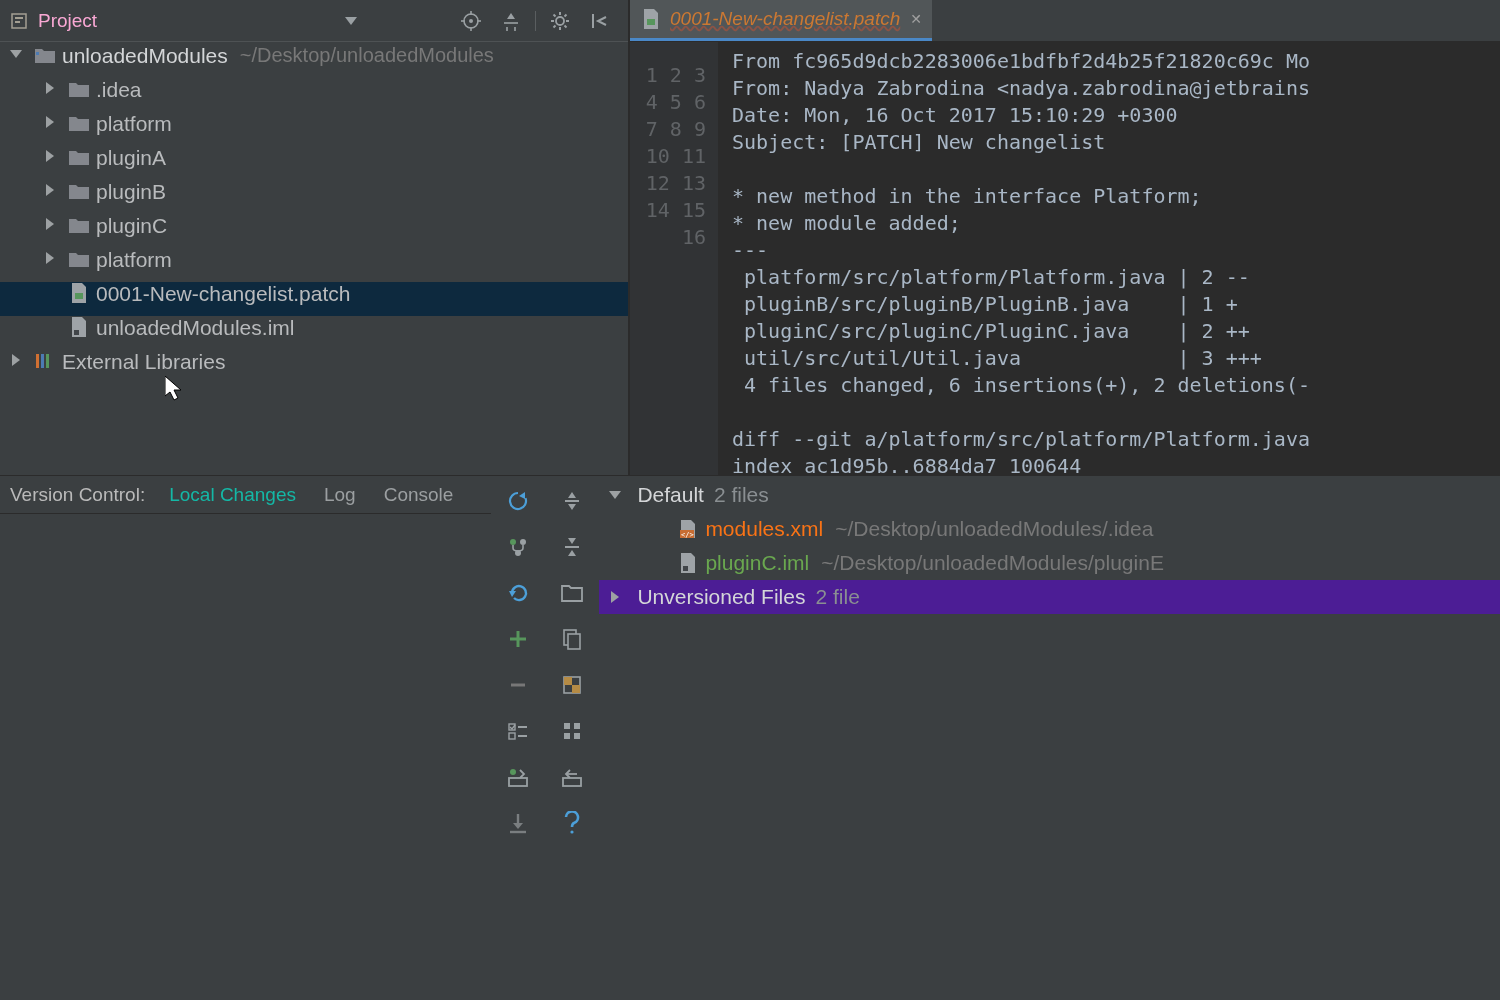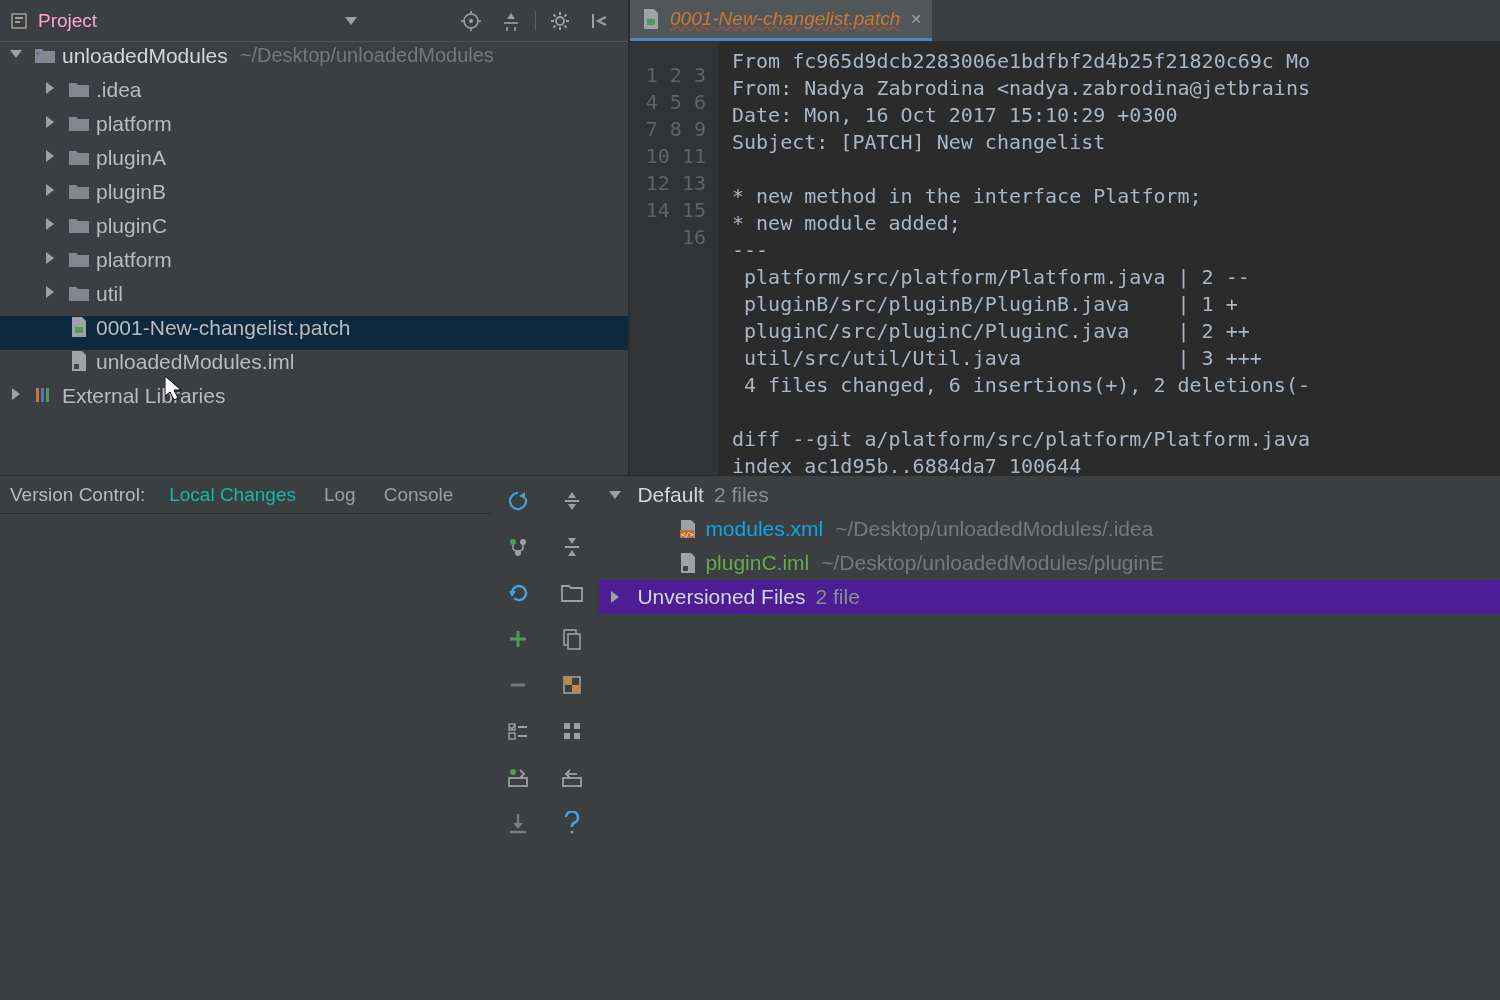--- a/index.html
+++ b/index.html
@@ -170,21 +170,21 @@
   padding-top: 2px;
 }
 .ch-row {
   height: 34px;
   display: flex;
   align-items: center;
 }
 .ch-row.selected { background: #4c1d95; }
 .group-label { color: #d4d6d8; font-weight: 500; margin-right: 10px; }
 .group-count { color: #8a8f92; }
-.file-blue { color: #0ea5e9; }
+.file-blue { color: #f97316; }
 .file-green { color: #6aa84f; }
 .path-dim { color: #787878; margin-left: 12px; }
 
 .cursor-arrow {
   position: absolute;
   left: 165px;
   top: 376px;
   pointer-events: none;
 }
 </style>
@@ -353,35 +353,20 @@
                 <polygon points="2,0 10,6 2,12" fill="currentColor"></polygon>
               </svg>
             </span>
             <span style="width:8px"></span>
             <span class="folder-icon">
               <svg width="20" height="16" viewBox="0 0 20 16">
                 <path d="M0 2h7l2 2h11v12H0z" fill="#84878d"></path>
               </svg>
             </span>
             <span class="node-label">platform</span>
-          </div>
-          <div class="tree-row">
-            <span class="indent" style="width:40px"></span>
-            <span class="chev">
-              <svg width="12" height="12">
-                <polygon points="2,0 10,6 2,12" fill="currentColor"></polygon>
-              </svg>
-            </span>
-            <span style="width:8px"></span>
-            <span class="folder-icon">
-              <svg width="20" height="16" viewBox="0 0 20 16">
-                <path d="M0 2h7l2 2h11v12H0z" fill="#84878d"></path>
-              </svg>
-            </span>
-            <span class="node-label">util</span>
           </div>
           <div class="tree-row selected">
             <span class="indent" style="width:40px"></span>
             <span class="chev"></span>
             <span style="width:8px"></span>
             <span class="file-icon">
               <svg width="18" height="20" viewBox="0 0 18 20">
                 <path d="M2 0h10l4 4v16H2z" fill="#9ea3a7"></path>
                 <rect x="5" y="10" width="8" height="6" fill="#57965c"></rect>
               </svg>

